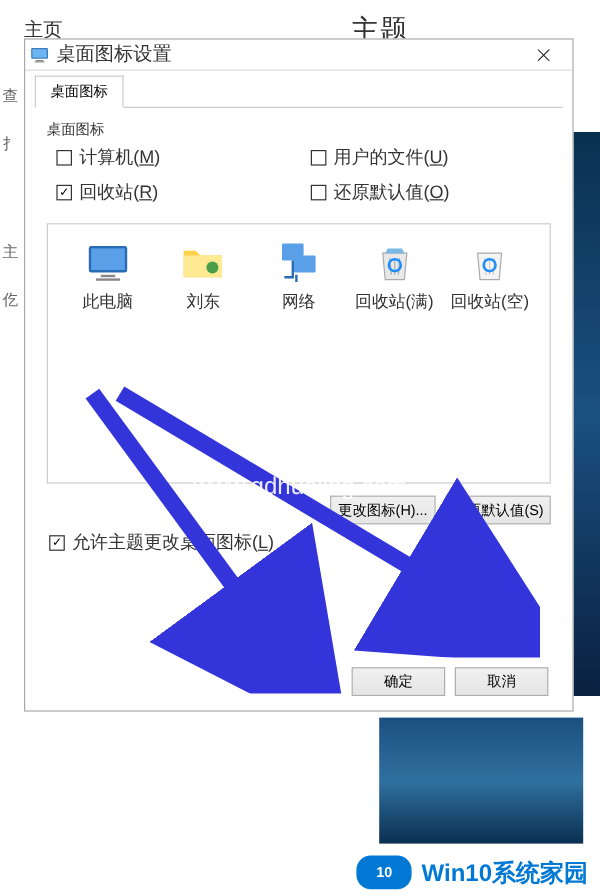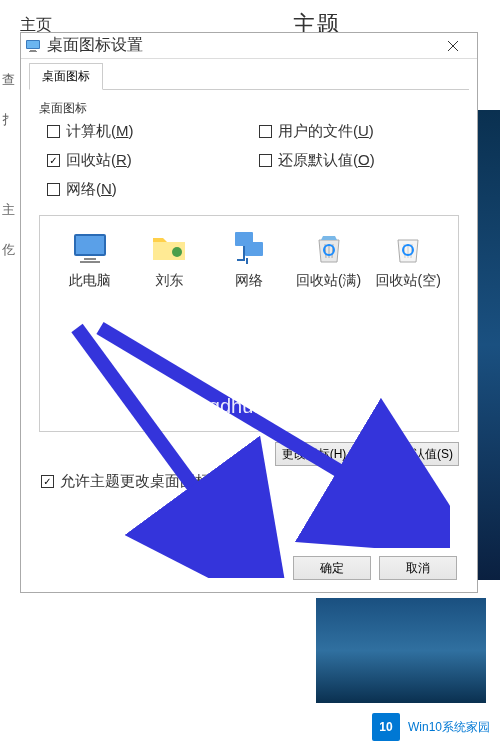--- a/index.html
+++ b/index.html
@@ -6,22 +6,22 @@
     body { width: 500px; height: 747px; background: #fff; position: relative; overflow: hidden; }
     .bg-header { position: absolute; top: 0; left: 0; right: 0; height: 50px; display: flex; align-items: center; padding: 5px 20px; }
     .bg-header-main { font-size: 16px; color: #333; }
     .bg-header-title { font-size: 24px; color: #333; margin-left: 240px; }
     .bg-truncated { position: absolute; top: 50px; left: 0; font-size: 13px; color: #666; padding: 10px 2px; width: 20px; line-height: 40px; }
     .bg-image { position: absolute; right: 0; top: 110px; width: 30px; height: 470px; background: linear-gradient(180deg, #0a3050 0%, #1a5080 50%, #0a2040 100%); }
     .bg-image2 { position: absolute; left: 316px; top: 598px; width: 170px; height: 105px; background: linear-gradient(180deg, #1a5080 0%, #3070a0 50%, #0a3050 100%); }
     .bg-more { position: absolute; right: 35px; top: 540px; font-size: 13px; color: #0066cc; }
     .watermark { position: absolute; top: 395px; left: 50%; transform: translateX(-50%); font-size: 20px; color: rgba(255,255,255,0.9); pointer-events: none; z-index: 100; }
     .footer { position: absolute; bottom: 0; right: 0; height: 40px; display: flex; align-items: center; padding: 0 10px; background: #fff; z-index: 50; }
-    .footer-logo { width: 28px; height: 28px; background: #0078d4; color: #fff; display: flex; align-items: center; justify-content: center; font-size: 12px; font-weight: bold; border-radius: 2px; margin-right: 8px; }
-    .footer-text { font-size: 12px; font-weight: normal; color: #0078d4; text-align: center; }
+    .footer-logo { width: 46px; height: 28px; background: #0078d4; color: #fff; display: flex; align-items: center; justify-content: center; font-size: 12px; font-weight: bold; border-radius: 12px; margin-right: 8px; }
+    .footer-text { font-size: 20px; font-weight: bold; color: #0078d4; text-align: center; }
 
     .dialog { position: absolute; top: 32px; left: 20px; width: 458px; height: 561px; background: #fff; border: 1px solid #aaa; z-index: 10; }
     .dialog-title { height: 26px; display: flex; align-items: center; padding: 0 4px; border-bottom: 1px solid #ddd; }
     .dialog-title-icon { width: 16px; height: 16px; margin-right: 6px; }
     .dialog-title-text { font-size: 16px; color: #333; flex: 1; }
     .dialog-close { width: 40px; height: 24px; display: flex; align-items: center; justify-content: center; cursor: pointer; }
     .dialog-close svg { width: 10px; height: 10px; }
     .dialog-body { padding: 4px 8px 0 8px; height: calc(100% - 26px); display: flex; flex-direction: column; }
     .tab-row { display: flex; border-bottom: 1px solid #ccc; }
     .tab { padding: 4px 12px; font-size: 12px; border: 1px solid #ccc; border-bottom: 1px solid #fff; margin-bottom: -1px; background: #fff; }
@@ -92,24 +92,20 @@
           <span class="chk"></span>
           <span class="chk-label"><span>用户的文件(</span><u>U</u><span>)</span></span>
         </div>
         <div class="checkbox-row">
           <span class="chk checked"></span>
           <span class="chk-label"><span>回收站(</span><u>R</u><span>)</span></span>
         </div>
         <div class="checkbox-row">
           <span class="chk"></span>
           <span class="chk-label"><span>还原默认值(</span><u>O</u><span>)</span></span>
-        </div>
-        <div class="checkbox-row">
-          <span class="chk"></span>
-          <span class="chk-label"><span>网络(</span><u>N</u><span>)</span></span>
         </div>
       </div>
     </div>
     <div class="icon-box">
       <div class="icon-row">
         <div class="icon-item">
           <svg class="icon-img" viewBox="0 0 40 40">
               <rect x="4" y="6" width="32" height="22" fill="#2a6bb5" rx="2"></rect>
               <rect x="6" y="8" width="28" height="18" fill="#5aa0e8"></rect>
               <rect x="14" y="30" width="12" height="2" fill="#888"></rect>

